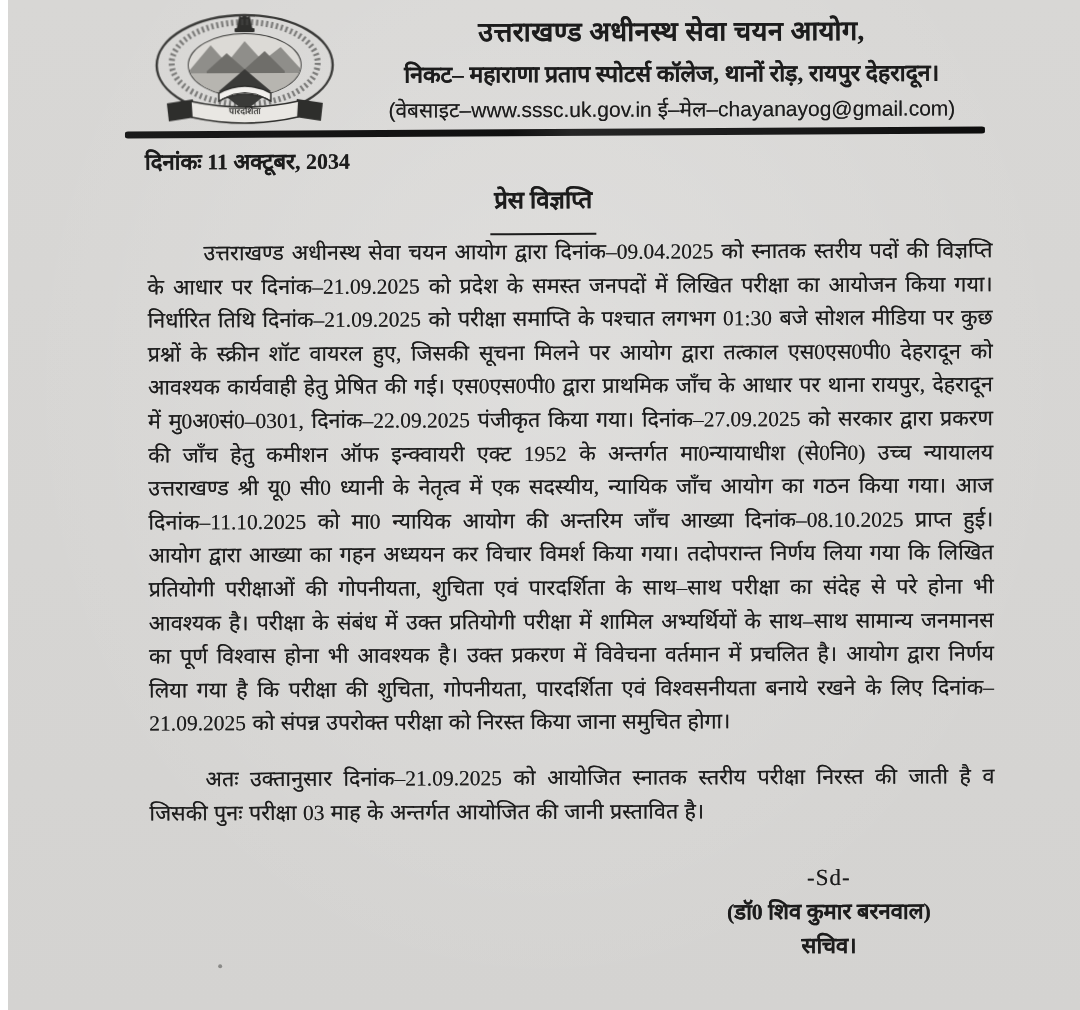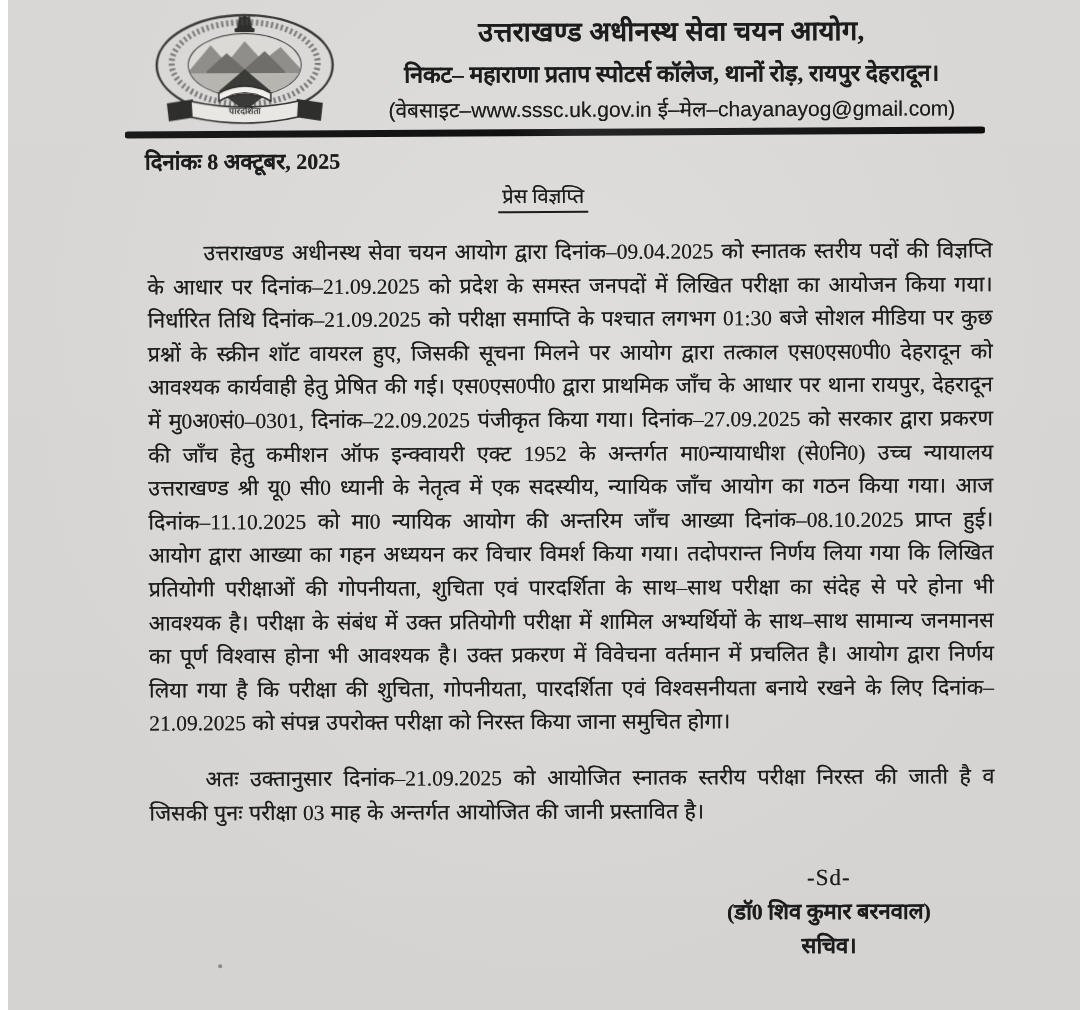--- a/index.html
+++ b/index.html
@@ -39,22 +39,22 @@
     transform:rotate(-0.12deg);
   }
   
   .meta-row{
     position:absolute;left:138px;top:144px;width:842px;
     display:flex;justify-content:space-between;align-items:baseline;
     font-weight:bold;font-size:22px;
   }
   .doc-title-wrap{position:absolute;left:0;top:182px;width:1072px;text-align:center;}
   .doc-title{
-    display:inline-block;font-size:20px;font-weight:normal;
-    border-bottom:2.5px solid #1c1c1c;padding:0 4px 2px 4px;
+    display:inline-block;font-size:24px;font-weight:bold;
+    border-bottom:2.5px solid #1c1c1c;padding:0 4px 18px 4px;
   }
   
   .body-text{position:absolute;left:140px;top:236px;width:845px;}
   .para{
     font-size:21.5px;line-height:33.6px;text-align:justify;
     text-indent:56px;margin:0;
     word-spacing:1px;
   }
   .para + .para{margin-top:22px;}
   
@@ -121,21 +121,21 @@
       <div class="head-text">
         <div class="org-name">उत्तराखण्ड अधीनस्थ सेवा चयन आयोग,</div>
         <div class="org-address">निकट– महाराणा प्रताप स्पोटर्स कॉलेज, थानों रोड़, रायपुर देहरादून।</div>
         <div class="org-contact">(वेबसाइट–www.sssc.uk.gov.in   ई–मेल–chayanayog@gmail.com)</div>
       </div>
     </div>
 
     <div class="thick-rule"></div>
 
     <div class="meta-row">
-      <span>दिनांकः 8 अक्टूबर, 2025</span>
+      <span>दिनांकः 11 अक्टूबर, 2034</span>
     </div>
 
     <div class="doc-title-wrap">
       <span class="doc-title">प्रेस विज्ञप्ति</span>
     </div>
 
     <div class="body-text">
       <p class="para">उत्तराखण्ड अधीनस्थ सेवा चयन आयोग द्वारा दिनांक–09.04.2025 को स्नातक स्तरीय पदों की विज्ञप्ति के आधार पर दिनांक–21.09.2025 को प्रदेश के समस्त जनपदों में लिखित परीक्षा का आयोजन किया गया। निर्धारित तिथि दिनांक–21.09.2025 को परीक्षा समाप्ति के पश्चात लगभग 01:30 बजे सोशल मीडिया पर कुछ प्रश्नों के स्क्रीन शॉट वायरल हुए, जिसकी सूचना मिलने पर आयोग द्वारा तत्काल एस0एस0पी0 देहरादून को आवश्यक कार्यवाही हेतु प्रेषित की गई। एस0एस0पी0 द्वारा प्राथमिक जाँच के आधार पर थाना रायपुर, देहरादून में मु0अ0सं0–0301, दिनांक–22.09.2025 पंजीकृत किया गया। दिनांक–27.09.2025 को सरकार द्वारा प्रकरण की जाँच हेतु कमीशन ऑफ इन्क्वायरी एक्ट 1952 के अन्तर्गत मा0न्यायाधीश (से0नि0) उच्च न्यायालय उत्तराखण्ड श्री यू0 सी0 ध्यानी के नेतृत्व में एक सदस्यीय, न्यायिक जाँच आयोग का गठन किया गया। आज दिनांक–11.10.2025 को मा0 न्यायिक आयोग की अन्तरिम जाँच आख्या दिनांक–08.10.2025 प्राप्त हुई। आयोग द्वारा आख्या का गहन अध्ययन कर विचार विमर्श किया गया। तदोपरान्त निर्णय लिया गया कि लिखित प्रतियोगी परीक्षाओं की गोपनीयता, शुचिता एवं पारदर्शिता के साथ–साथ परीक्षा का संदेह से परे होना भी आवश्यक है। परीक्षा के संबंध में उक्त प्रतियोगी परीक्षा में शामिल अभ्यर्थियों के साथ–साथ सामान्य जनमानस का पूर्ण विश्वास होना भी आवश्यक है। उक्त प्रकरण में विवेचना वर्तमान में प्रचलित है। आयोग द्वारा निर्णय लिया गया है कि परीक्षा की शुचिता, गोपनीयता, पारदर्शिता एवं विश्वसनीयता बनाये रखने के लिए दिनांक–21.09.2025 को संपन्न उपरोक्त परीक्षा को निरस्त किया जाना समुचित होगा।</p>
       <p class="para">अतः उक्तानुसार दिनांक–21.09.2025 को आयोजित स्नातक स्तरीय परीक्षा निरस्त की जाती है व जिसकी पुनः परीक्षा 03 माह के अन्तर्गत आयोजित की जानी प्रस्तावित है।</p>
     </div>

